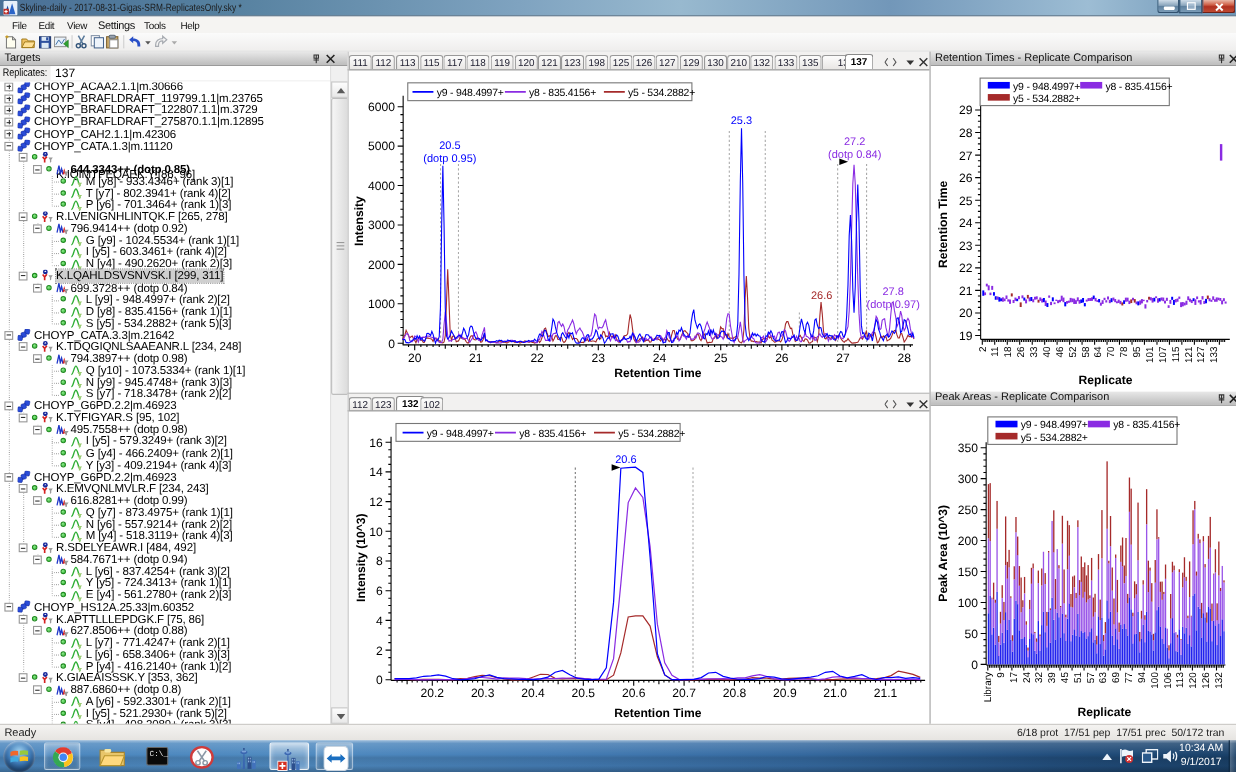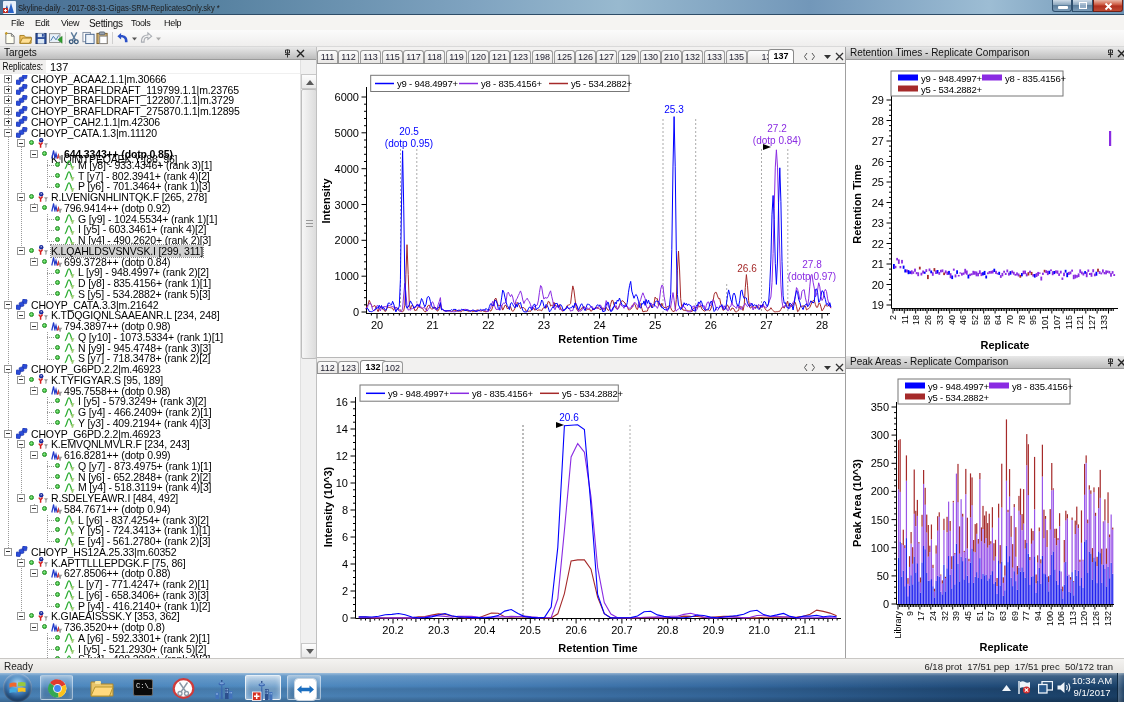--- a/index.html
+++ b/index.html
@@ -406,21 +406,21 @@
     <div class="abs" style="left:17px;top:300.8px;width:8px;height:8px;border:1px solid #969696;background:#fff">
       <div class="abs" style="left:1px;top:2.5px;width:4px;height:1px;background:#333"></div>
     </div>
     <div class="abs" style="left:29px;top:301.8px;width:5px;height:5px;border-radius:50%;background:radial-gradient(circle at 35% 35%, #90ee90,#28b428);border:0.5px solid #1e8a1e"></div>
     <svg class="abs" style="left:38px;top:299px" width="12" height="11" viewBox="0 0 12 11">
       <circle cx="3.2" cy="2.2" r="2.2" fill="#16289c"></circle>
       <path d="M3.2 1 l1 1.2 h-2 z" fill="#fff"></path>
       <path d="M0.8 4.6 L2.6 6.8 L2.6 9.8 M2.6 6.8 L4.6 4.4" stroke="#d42020" stroke-width="1.5" fill="none"></path>
       <path d="M6 5.2 h4 l-1.4 2 v2 l-1.2 0.8 v-2.8 z" fill="#9a9a9a"></path>
     </svg>
-    <span class="abs" style="left:51px;top:298.8px;font-size:10.5px;letter-spacing:-0.15px;line-height:12px;color:#000;white-space:nowrap;">K.TYFIGYAR.S [95, 189]</span>
+    <span class="abs" style="left:51px;top:298.8px;font-size:10.5px;letter-spacing:-0.15px;line-height:12px;color:#000;white-space:nowrap;">K.TYFIGYAR.S [95, 102]</span>
     <div class="abs" style="left:30px;top:311.55px;width:8px;height:8px;border:1px solid #969696;background:#fff">
       <div class="abs" style="left:1px;top:2.5px;width:4px;height:1px;background:#333"></div>
     </div>
     <div class="abs" style="left:42px;top:312.55px;width:5px;height:5px;border-radius:50%;background:radial-gradient(circle at 35% 35%, #90ee90,#28b428);border:0.5px solid #1e8a1e"></div>
     <svg class="abs" style="left:51px;top:310px" width="12" height="11" viewBox="0 0 12 11">
       <path d="M0.8 9.5 L2.6 1.5 L4 9.5 M3.6 9.5 L5 4.5 L6.2 9.5" stroke="#2038c8" fill="none" stroke-width="1.2"></path>
       <path d="M6.4 9.5 L7.4 6 L8.4 9.5" stroke="#d42020" fill="none" stroke-width="1.1"></path>
       <path d="M7 6.8 h4.4 l-1.5 2 v1.6 l-1.4 0.9 v-2.5 z" fill="#9a9a9a"></path>
     </svg>
     <span class="abs" style="left:64px;top:309.55px;font-size:10.5px;letter-spacing:-0.15px;line-height:12px;color:#000;white-space:nowrap;">495.7558++ (dotp 0.98)</span>
@@ -478,21 +478,21 @@
     <svg class="abs" style="left:64px;top:385px" width="12" height="11" viewBox="0 0 12 11">
       <path d="M0.8 9.5 C2.8 9.5 3.2 1.8 5 1.8 C6.8 1.8 7.2 9.5 9.2 9.5" stroke="#2fae35" fill="none" stroke-width="1.25"></path>
       <path d="M6.2 7.2 h4.4 l-1.5 2 v1.2 l-1.4 0.8 v-2 z" fill="#9aca70"></path>
     </svg>
     <span class="abs" style="left:78px;top:384.8px;font-size:10.5px;letter-spacing:-0.15px;line-height:12px;color:#000;white-space:nowrap;">Q [y7] - 873.4975+ (rank 1)[1]</span>
     <div class="abs" style="left:55px;top:398.55px;width:5px;height:5px;border-radius:50%;background:radial-gradient(circle at 35% 35%, #90ee90,#28b428);border:0.5px solid #1e8a1e"></div>
     <svg class="abs" style="left:64px;top:396px" width="12" height="11" viewBox="0 0 12 11">
       <path d="M0.8 9.5 C2.8 9.5 3.2 1.8 5 1.8 C6.8 1.8 7.2 9.5 9.2 9.5" stroke="#2fae35" fill="none" stroke-width="1.25"></path>
       <path d="M6.2 7.2 h4.4 l-1.5 2 v1.2 l-1.4 0.8 v-2 z" fill="#9aca70"></path>
     </svg>
-    <span class="abs" style="left:78px;top:395.55px;font-size:10.5px;letter-spacing:-0.15px;line-height:12px;color:#000;white-space:nowrap;">N [y6] - 652.2848+ (rank 2)[2]</span>
+    <span class="abs" style="left:78px;top:395.55px;font-size:10.5px;letter-spacing:-0.15px;line-height:12px;color:#000;white-space:nowrap;">N [y6] - 557.9214+ (rank 2)[2]</span>
     <div class="abs" style="left:55px;top:409.3px;width:5px;height:5px;border-radius:50%;background:radial-gradient(circle at 35% 35%, #90ee90,#28b428);border:0.5px solid #1e8a1e"></div>
     <svg class="abs" style="left:64px;top:407px" width="12" height="11" viewBox="0 0 12 11">
       <path d="M0.8 9.5 C2.8 9.5 3.2 1.8 5 1.8 C6.8 1.8 7.2 9.5 9.2 9.5" stroke="#2fae35" fill="none" stroke-width="1.25"></path>
       <path d="M6.2 7.2 h4.4 l-1.5 2 v1.2 l-1.4 0.8 v-2 z" fill="#9aca70"></path>
     </svg>
     <span class="abs" style="left:78px;top:406.3px;font-size:10.5px;letter-spacing:-0.15px;line-height:12px;color:#000;white-space:nowrap;">M [y4] - 518.3119+ (rank 4)[3]</span>
     <div class="abs" style="left:17px;top:419.05px;width:8px;height:8px;border:1px solid #969696;background:#fff">
       <div class="abs" style="left:1px;top:2.5px;width:4px;height:1px;background:#333"></div>
     </div>
     <div class="abs" style="left:29px;top:420.05px;width:5px;height:5px;border-radius:50%;background:radial-gradient(circle at 35% 35%, #90ee90,#28b428);border:0.5px solid #1e8a1e"></div>
@@ -594,21 +594,21 @@
     <span class="abs" style="left:51px;top:535.3px;font-size:10.5px;letter-spacing:-0.15px;line-height:12px;color:#000;white-space:nowrap;">K.GIAEAISSSK.Y [353, 362]</span>
     <div class="abs" style="left:30px;top:548.05px;width:8px;height:8px;border:1px solid #969696;background:#fff">
       <div class="abs" style="left:1px;top:2.5px;width:4px;height:1px;background:#333"></div>
     </div>
     <div class="abs" style="left:42px;top:549.05px;width:5px;height:5px;border-radius:50%;background:radial-gradient(circle at 35% 35%, #90ee90,#28b428);border:0.5px solid #1e8a1e"></div>
     <svg class="abs" style="left:51px;top:547px" width="12" height="11" viewBox="0 0 12 11">
       <path d="M0.8 9.5 L2.6 1.5 L4 9.5 M3.6 9.5 L5 4.5 L6.2 9.5" stroke="#2038c8" fill="none" stroke-width="1.2"></path>
       <path d="M6.4 9.5 L7.4 6 L8.4 9.5" stroke="#d42020" fill="none" stroke-width="1.1"></path>
       <path d="M7 6.8 h4.4 l-1.5 2 v1.6 l-1.4 0.9 v-2.5 z" fill="#9a9a9a"></path>
     </svg>
-    <span class="abs" style="left:64px;top:546.05px;font-size:10.5px;letter-spacing:-0.15px;line-height:12px;color:#000;white-space:nowrap;">736.3520++ (dotp 0.8)</span>
+    <span class="abs" style="left:64px;top:546.05px;font-size:10.5px;letter-spacing:-0.15px;line-height:12px;color:#000;white-space:nowrap;">887.6860++ (dotp 0.8)</span>
     <div class="abs" style="left:55px;top:559.8px;width:5px;height:5px;border-radius:50%;background:radial-gradient(circle at 35% 35%, #90ee90,#28b428);border:0.5px solid #1e8a1e"></div>
     <svg class="abs" style="left:64px;top:557px" width="12" height="11" viewBox="0 0 12 11">
       <path d="M0.8 9.5 C2.8 9.5 3.2 1.8 5 1.8 C6.8 1.8 7.2 9.5 9.2 9.5" stroke="#2fae35" fill="none" stroke-width="1.25"></path>
       <path d="M6.2 7.2 h4.4 l-1.5 2 v1.2 l-1.4 0.8 v-2 z" fill="#9aca70"></path>
     </svg>
     <span class="abs" style="left:78px;top:556.8px;font-size:10.5px;letter-spacing:-0.15px;line-height:12px;color:#000;white-space:nowrap;">A [y6] - 592.3301+ (rank 2)[1]</span>
     <div class="abs" style="left:55px;top:570.55px;width:5px;height:5px;border-radius:50%;background:radial-gradient(circle at 35% 35%, #90ee90,#28b428);border:0.5px solid #1e8a1e"></div>
     <svg class="abs" style="left:64px;top:568px" width="12" height="11" viewBox="0 0 12 11">
       <path d="M0.8 9.5 C2.8 9.5 3.2 1.8 5 1.8 C6.8 1.8 7.2 9.5 9.2 9.5" stroke="#2fae35" fill="none" stroke-width="1.25"></path>
       <path d="M6.2 7.2 h4.4 l-1.5 2 v1.2 l-1.4 0.8 v-2 z" fill="#9aca70"></path>

